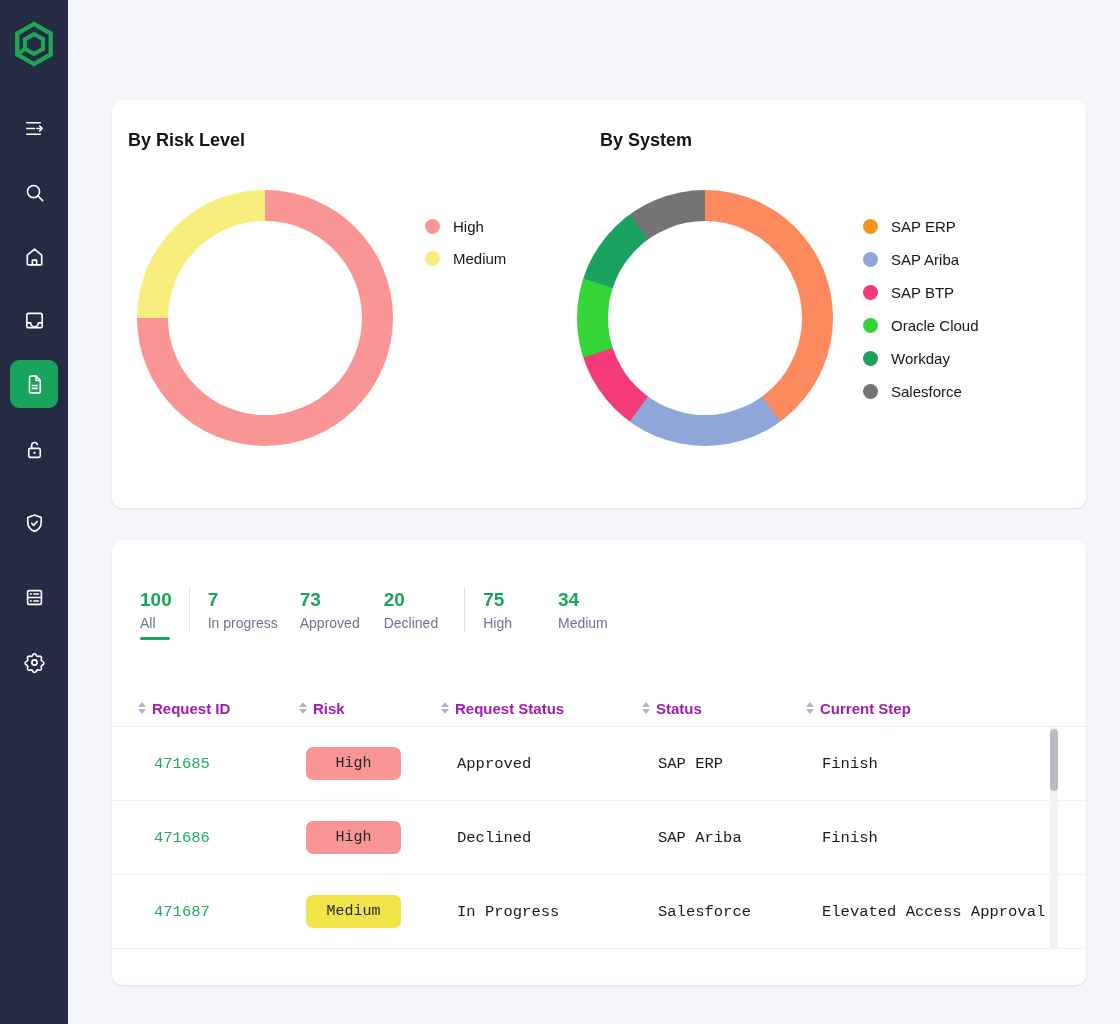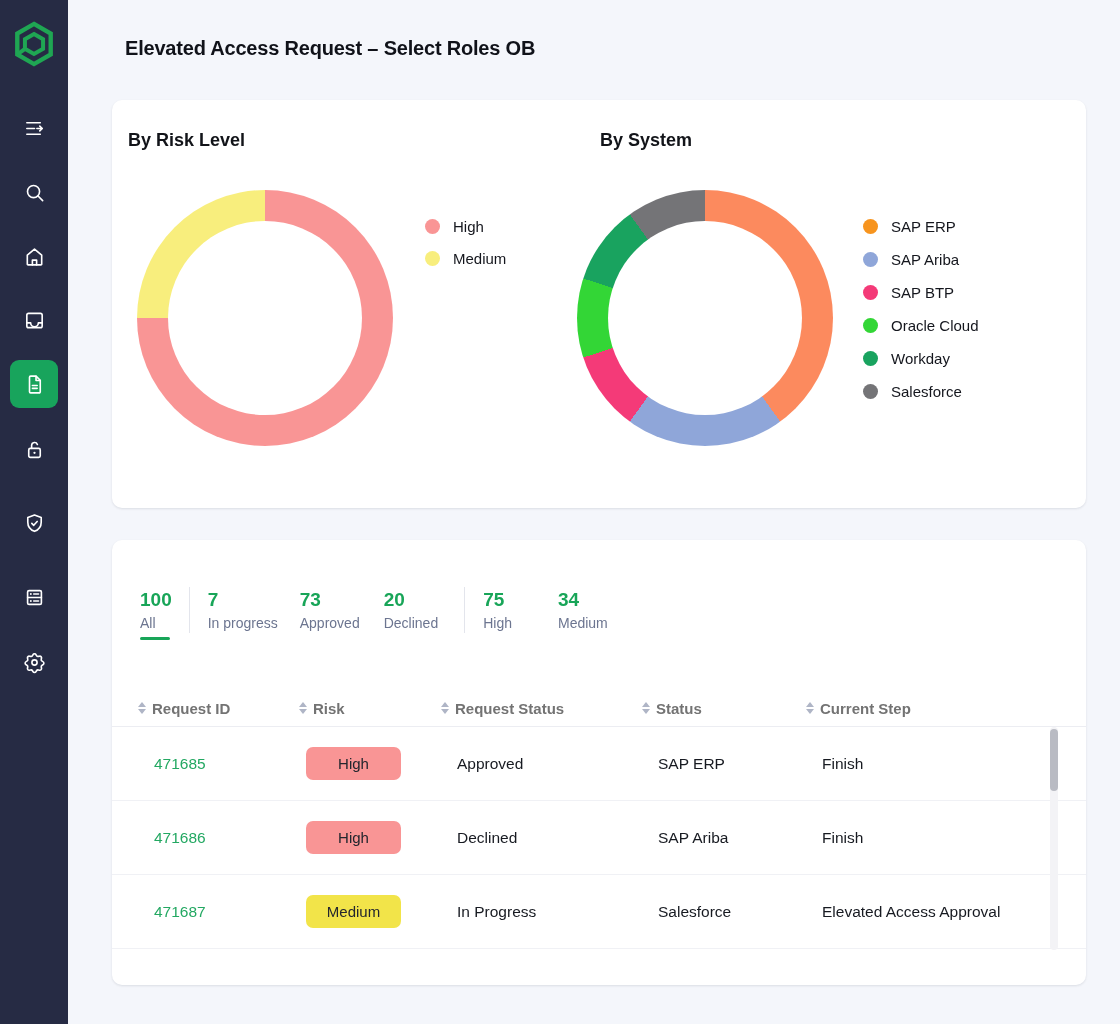--- a/index.html
+++ b/index.html
@@ -61,27 +61,27 @@
   .stat-underline { width:30px; height:3px; border-radius:2px; background:#18A558; margin-top:6px; }
   .stats-divider { width:1px; height:46px; background:#E3E5EC; margin:2px 18px 0 0; }
 
   
   .table { position:absolute; left:0; right:0; top:150px; }
   .thead, .tr {
     display:grid; grid-template-columns:161px 142px 201px 164px 1fr;
     padding-left:26px; padding-right:40px;
   }
   .thead { height:37px; align-items:center; border-bottom:1px solid #ECEDF2; }
-  .th { display:flex; align-items:center; gap:6px; font-size:15px; font-weight:700; color:#737373; cursor:pointer; }
+  .th { display:flex; align-items:center; gap:6px; font-size:15px; font-weight:700; color:#a21caf; cursor:pointer; }
   .sort { display:inline-flex; flex-direction:column; gap:2px; flex:none; }
   .sort i { display:block; width:0; height:0; border-left:4px solid transparent; border-right:4px solid transparent; }
   .sort .up { border-bottom:5px solid #AFB5C6; }
   .sort .dn { border-top:5px solid #AFB5C6; }
   .tr { height:74px; align-items:center; border-bottom:1px solid #F0F1F5; }
-  .td { padding-left:16px; font-size:15.5px; font-weight:500; color:#171A21; }
+  .td { padding-left:16px; font-size:15.5px; font-weight:500; color:#171A21;font-family:Liberation Mono, monospace; }
   .td.id { color:#23A862; font-weight:400; }
   .badge {
     display:inline-block; margin-left:-9px; width:95px; height:33px; line-height:33px;
     text-align:center; border-radius:7px; font-size:15px; font-weight:500; color:#23262E;
   }
 
   .vscroll {
     position:absolute; left:938px; top:187px; width:8px; height:223px;
     background:#F3F3F6; border-radius:4px;
   }
@@ -175,21 +175,20 @@
           <span>
             <svg width="23" height="23" viewBox="0 0 24 24" fill="none" stroke="#FFFFFF" stroke-width="1.7" stroke-linecap="round" stroke-linejoin="round">
               <path d="M10.4 3.9a1.8 1.8 0 0 1 3.2 0l.5.9a1.8 1.8 0 0 0 2 .85l1-.25a1.8 1.8 0 0 1 2.2 2.2l-.25 1a1.8 1.8 0 0 0 .85 2l.9.5a1.8 1.8 0 0 1 0 3.2l-.9.5a1.8 1.8 0 0 0-.85 2l.25 1a1.8 1.8 0 0 1-2.2 2.2l-1-.25a1.8 1.8 0 0 0-2 .85l-.5.9a1.8 1.8 0 0 1-3.2 0l-.5-.9a1.8 1.8 0 0 0-2-.85l-1 .25a1.8 1.8 0 0 1-2.2-2.2l.25-1a1.8 1.8 0 0 0-.85-2l-.9-.5a1.8 1.8 0 0 1 0-3.2l.9-.5a1.8 1.8 0 0 0 .85-2l-.25-1a1.8 1.8 0 0 1 2.2-2.2l1 .25a1.8 1.8 0 0 0 2-.85Z"></path>
               <circle cx="12" cy="12" r="2.7"></circle>
             </svg>
           </span>
         </div>
       </nav>
   </aside>
 
-  <h1 class="page-title">Elevated Access Request – Select Roles OB</h1>
 
   <section class="card card-charts">
     <h2 class="chart-title" id="chart-title-0">By Risk Level</h2>
     <h2 class="chart-title" id="chart-title-1">By System</h2>
 
     <div class="donut" id="donut-0" style="background: conic-gradient(rgb(249, 149, 149) 0%, rgb(249, 149, 149) 75%, rgb(248, 238, 125) 75%, rgb(248, 238, 125) 100%);">
         <div class="hole"></div>
       </div>
     <div class="legend" id="legend-0">
         <div class="legend-item">

